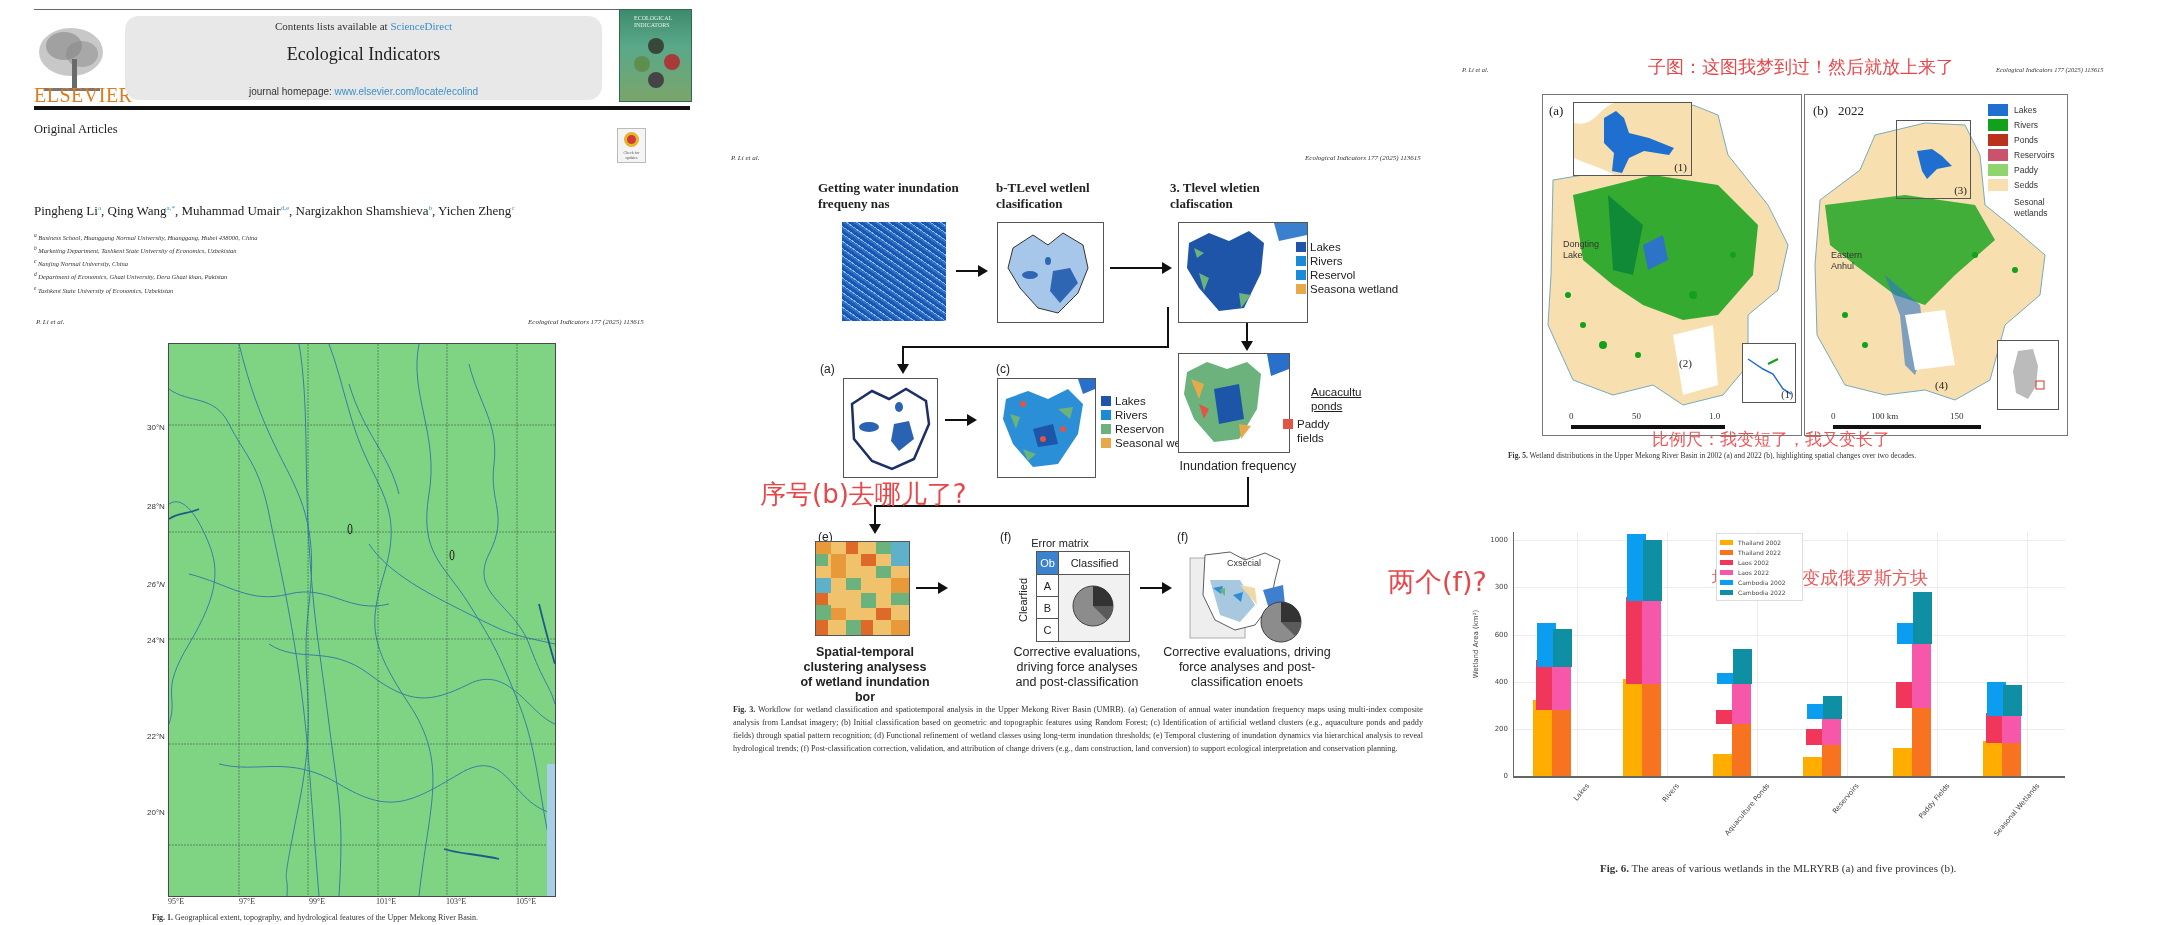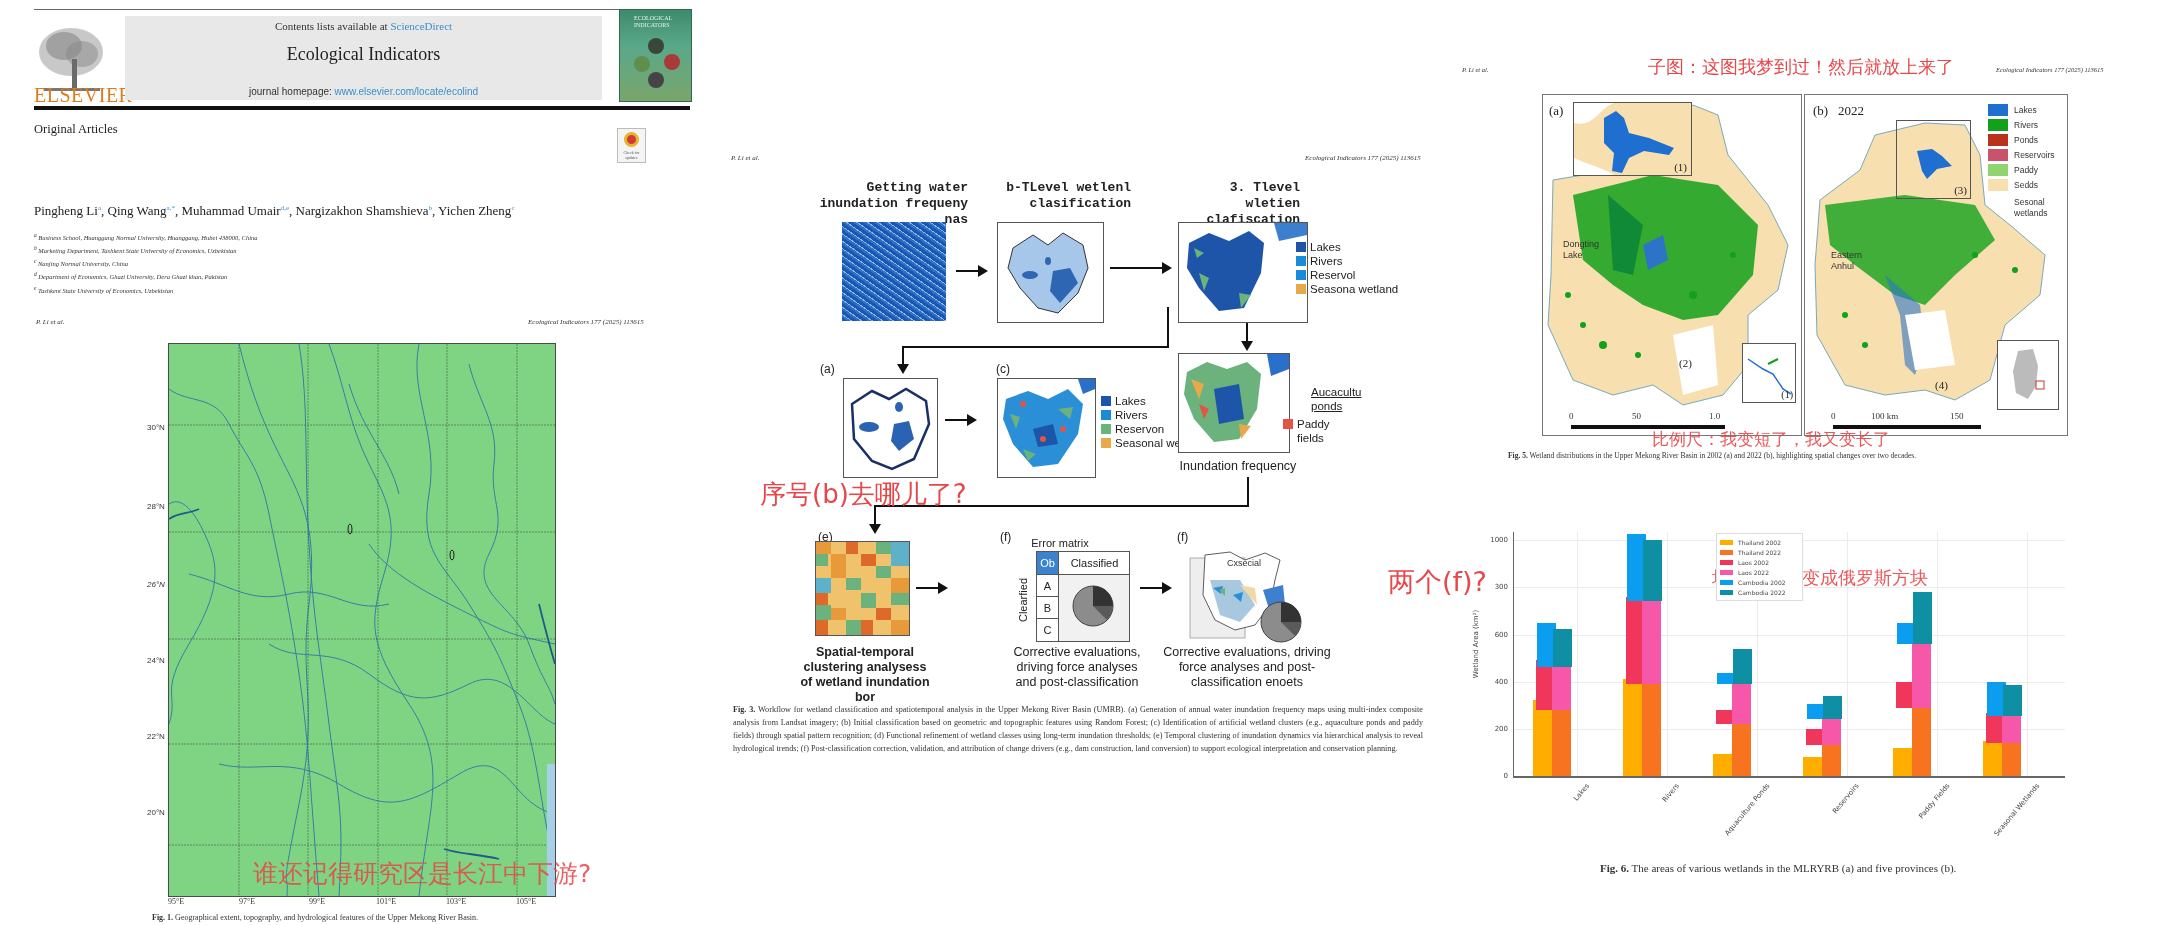--- a/index.html
+++ b/index.html
@@ -3,21 +3,21 @@
 <meta charset="utf-8">
 <style>
   html,body{margin:0;padding:0;background:#fff;}
   body{width:2163px;height:925px;position:relative;overflow:hidden;font-family:"Liberation Serif",serif;color:#222;}
   .abs{position:absolute;}
   .panel{position:absolute;top:0;height:925px;}
   
   .topline{position:absolute;left:34px;top:9px;width:655px;height:1px;background:#666;}
   .elsevier-logo{position:absolute;left:34px;top:16px;width:74px;height:86px;}
   .elsevier-word{position:absolute;left:34px;top:84px;font-size:20px;color:#e07a1f;letter-spacing:0.5px;font-family:"Liberation Serif",serif;}
-  .journal-box{position:absolute;left:125px;top:16px;width:477px;height:84px;background:#e8e8e8;}
+  .journal-box{position:absolute;left:125px;top:16px;width:477px;height:84px;background:#e8e8e8;border-radius:14px;}
   .cla{position:absolute;left:0;width:100%;top:4px;text-align:center;font-size:11px;color:#333;}
   .cla span.link{color:#3a8fc9;}
   .jtitle{position:absolute;left:0;width:100%;top:28px;text-align:center;font-size:18px;color:#222;}
   .jhome{position:absolute;left:0;width:100%;top:70px;text-align:center;font-size:10px;font-family:"Liberation Sans",sans-serif;color:#333;}
   .jhome span.link{color:#3a8fc9;}
   .cover{position:absolute;left:619px;top:9px;width:71px;height:91px;background:linear-gradient(180deg,#3e8a6c 0%,#5aa88a 40%,#7aa56a 100%);border:1px solid #2d6a52;}
   .cover .ct{position:absolute;left:14px;top:5px;font-size:6px;color:#e6f3ec;line-height:7px;}
   .cover .ball{position:absolute;width:16px;height:16px;border-radius:50%;background:#39473a;}
   .thickline{position:absolute;left:34px;top:106px;width:656px;height:4px;background:#111;}
   .article-type{position:absolute;left:34px;top:122px;font-size:12.5px;}
@@ -30,21 +30,21 @@
   .affils{position:absolute;left:34px;top:230px;font-size:6.5px;line-height:11px;font-style:italic;color:#333;}
   .run-left{font-size:7px;font-style:italic;color:#333;}
   .run-right{font-size:7px;font-style:italic;color:#333;}
   .annot{position:absolute;color:#e8474a;font-family:"DejaVu Sans",sans-serif;white-space:nowrap;}
   .map1{position:absolute;left:168px;top:343px;width:386px;height:552px;background:#7fd484;border:1px solid #4a4a4a;overflow:hidden;}
   .lat{position:absolute;font-size:8px;font-family:"Liberation Sans",sans-serif;color:#333;}
   .lon{position:absolute;font-size:8px;font-family:Liberation Serif, serif;color:#333;padding-left:8px;}
   .cap{position:absolute;font-size:8px;color:#333;}
   .cap b{font-weight:bold;}
   
-  .p2-title{position:absolute;text-align:right;font-family:Liberation Mono, monospace;font-weight:bold;font-size:13px;line-height:16px;color:#222;}
+  .p2-title{position:absolute;text-align:left;font-family:Liberation Serif, serif;font-weight:bold;font-size:13px;line-height:16px;color:#222;}
   .fbox{position:absolute;border:1.5px solid #555;background:#fff;overflow:hidden;}
   .arrow-h{position:absolute;height:2px;background:#111;}
   .arrow-h::after{content:"";position:absolute;right:-2px;top:-5px;border-left:10px solid #111;border-top:6px solid transparent;border-bottom:6px solid transparent;}
   .arrow-v{position:absolute;width:2px;background:#111;}
   .arrow-v::after{content:"";position:absolute;left:-5px;bottom:-2px;border-top:10px solid #111;border-left:6px solid transparent;border-right:6px solid transparent;}
   .line-h{position:absolute;height:2px;background:#111;}
   .line-v{position:absolute;width:2px;background:#111;}
   .leg{position:absolute;font-family:"Liberation Sans",sans-serif;font-size:11.5px;color:#222;line-height:14px;}
   .leg .sw{display:inline-block;width:10px;height:10px;margin-right:4px;vertical-align:-1px;}
   .sublbl{position:absolute;font-family:"Liberation Sans",sans-serif;font-size:12px;color:#222;}
@@ -167,30 +167,29 @@
         <path d="M275,505 C290,510 310,510 330,515"></path>
       </g>
       <rect x="378" y="420" width="8" height="132" fill="#a8cfe8"></rect>
       <ellipse cx="181" cy="185" rx="2" ry="5" fill="none" stroke="#222" stroke-width="1"></ellipse>
       <ellipse cx="283" cy="211" rx="2" ry="5" fill="none" stroke="#222" stroke-width="1"></ellipse>
     </svg>
   </div>
   <div class="lat" style="left:147px;top:423px;">30°N</div>
   <div class="lat" style="left:147px;top:502px;">28°N</div>
   <div class="lat" style="left:147px;top:580px;font-style:italic;">26°N</div>
-  <div class="lat" style="left:147px;top:656px;">24°N</div>
+  <div class="lat" style="left:147px;top:636px;">24°N</div>
   <div class="lat" style="left:147px;top:732px;">22°N</div>
   <div class="lat" style="left:147px;top:808px;">20°N</div>
   <div class="lon" style="left:160px;top:897px;">95°E</div>
   <div class="lon" style="left:231px;top:897px;">97°E</div>
   <div class="lon" style="left:301px;top:897px;">99°E</div>
   <div class="lon" style="left:368px;top:897px;">101°E</div>
   <div class="lon" style="left:438px;top:897px;">103°E</div>
   <div class="lon" style="left:508px;top:897px;">105°E</div>
-  <div class="annot" style="left:253px;top:857px;font-size:25px;opacity:0.85;">谁还记得研究区是长江中下游?</div>
   <div class="cap" style="left:152px;top:913px;"><b>Fig. 1.</b> <span>Geographical extent, topography, and hydrological features of the Upper Mekong River Basin.</span></div>
 </div>
 
 <div class="panel" style="left:720px;width:730px;">
 </div>
 <div class="abs run-left" style="left:731px;top:154px;">P. Li et al.</div>
 <div class="abs run-right" style="left:1305px;top:154px;">Ecological Indicators 177 (2025) 113615</div>
 
 <div class="p2-title" style="left:818px;top:180px;width:150px;">Getting water inundation frequeny nas</div>
 <div class="p2-title" style="left:996px;top:180px;width:135px;">b-TLevel wetlenl clasification</div>

